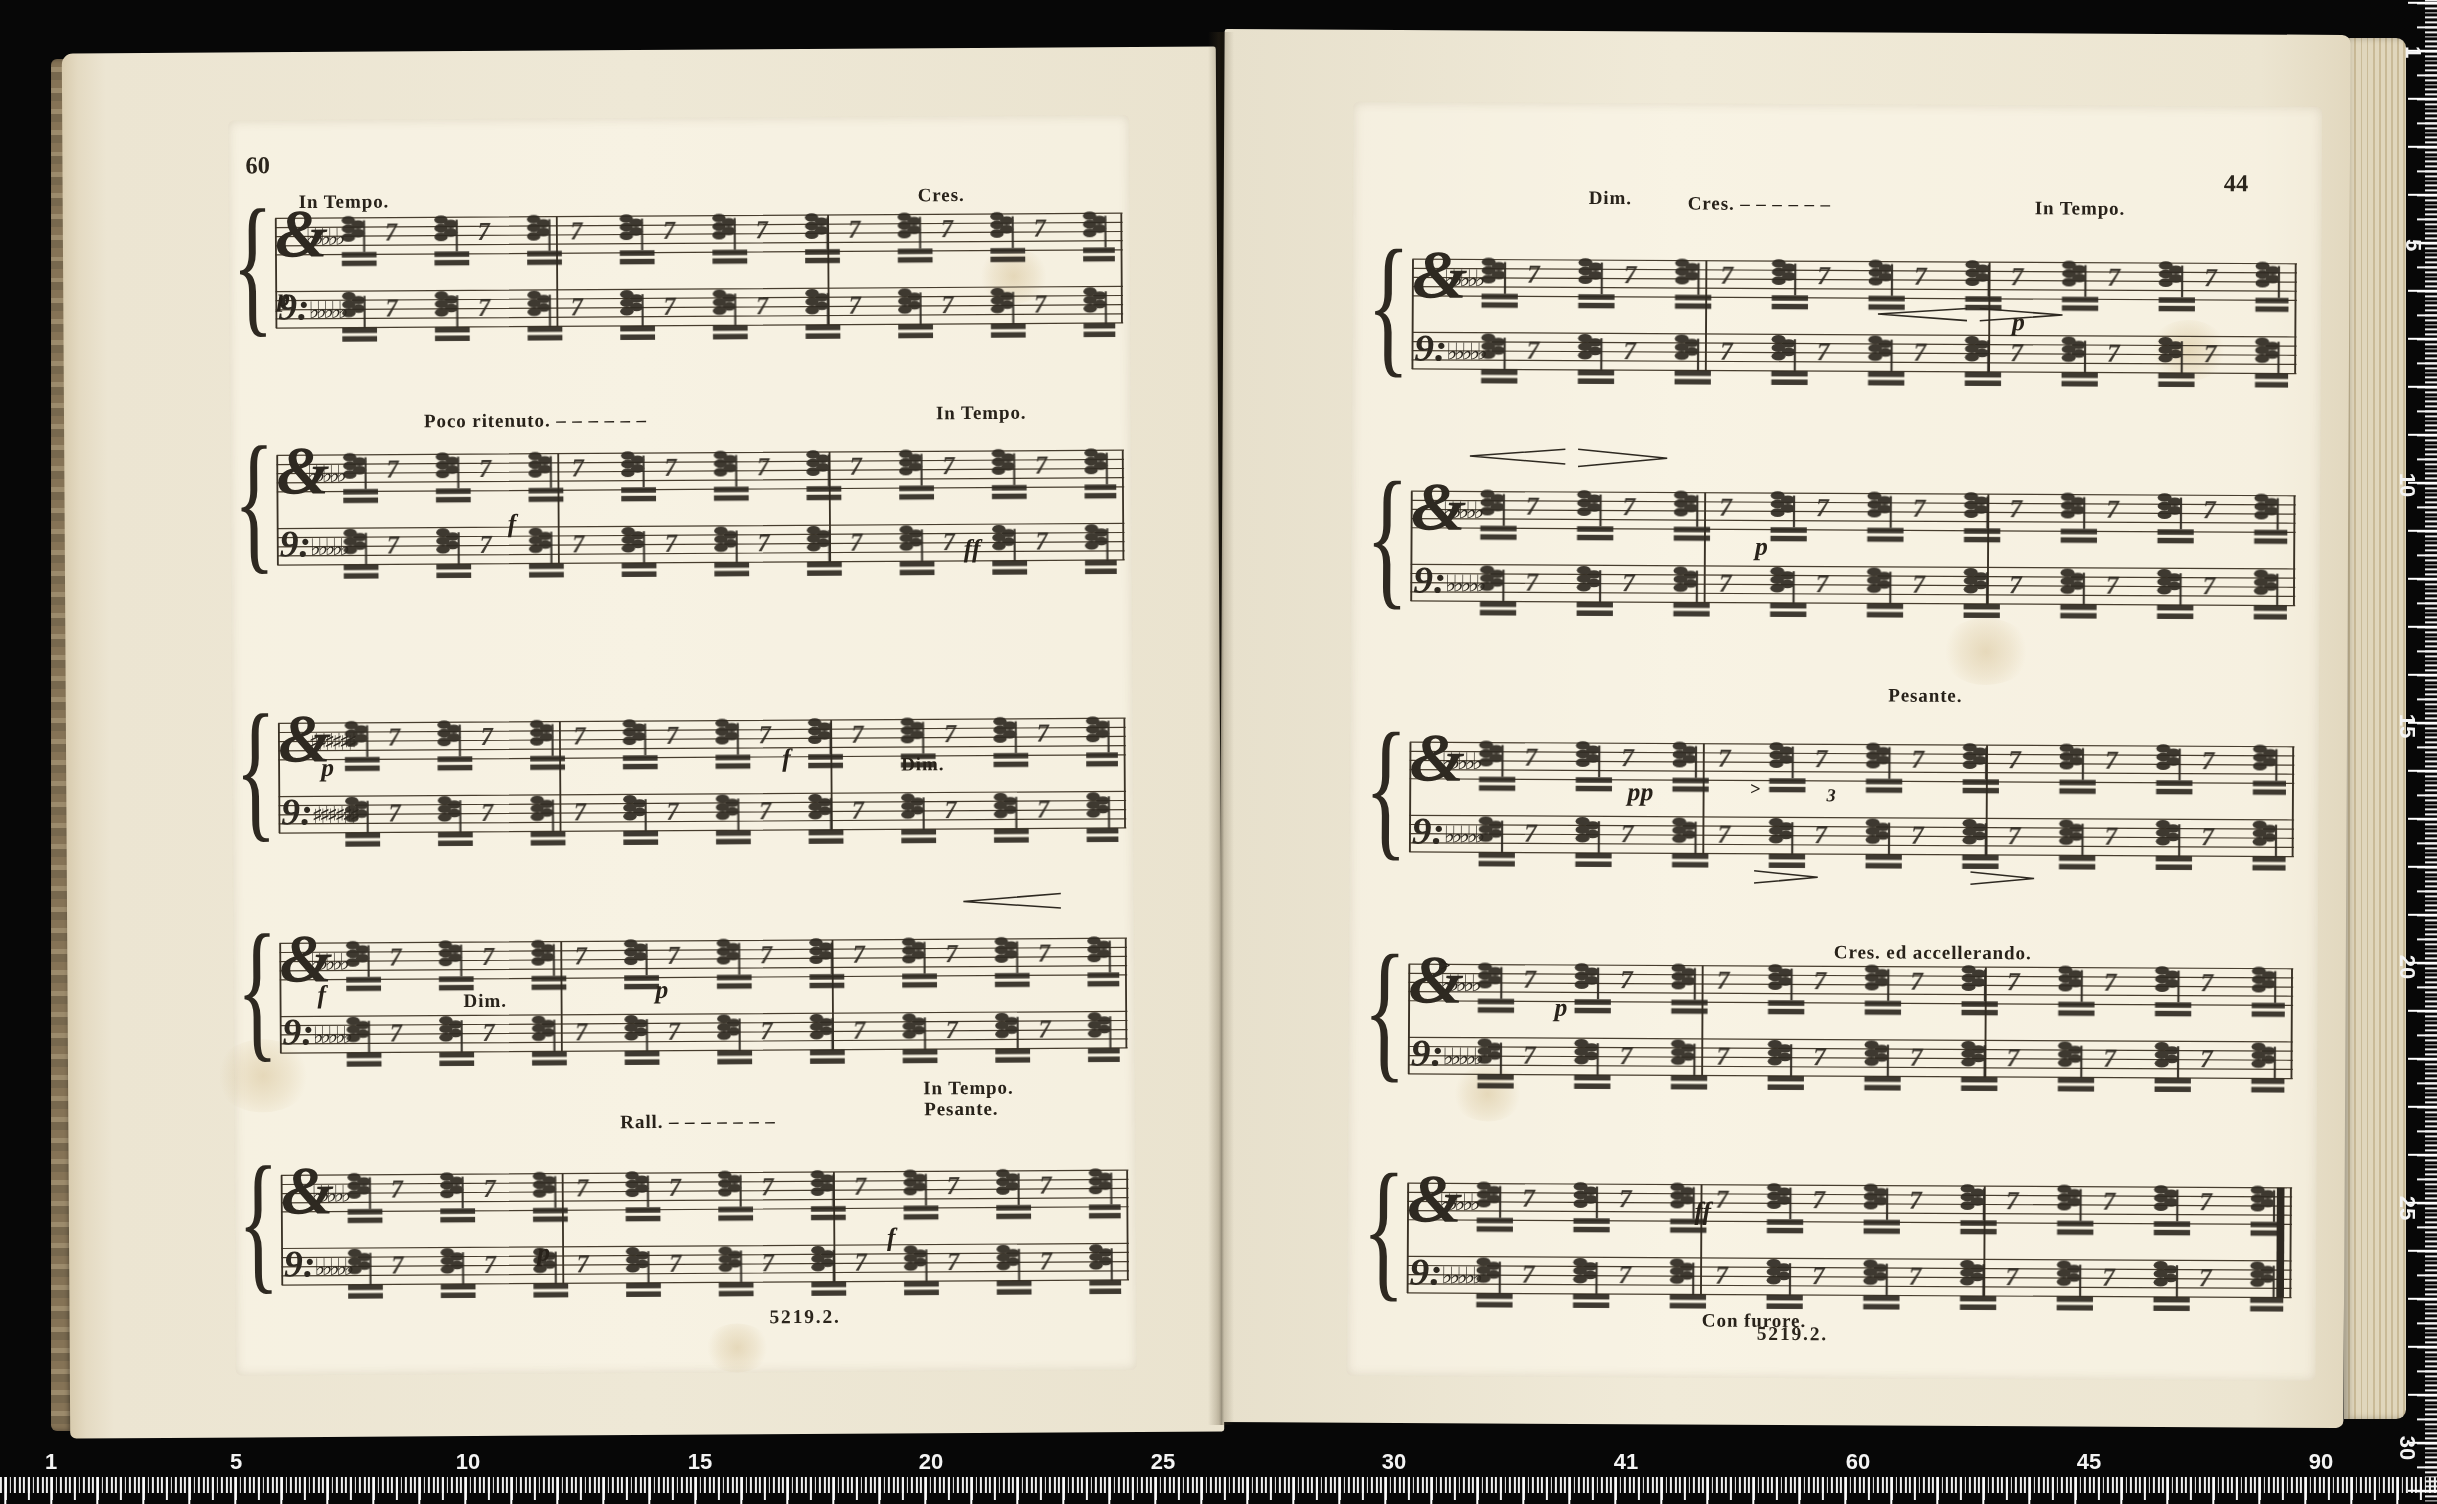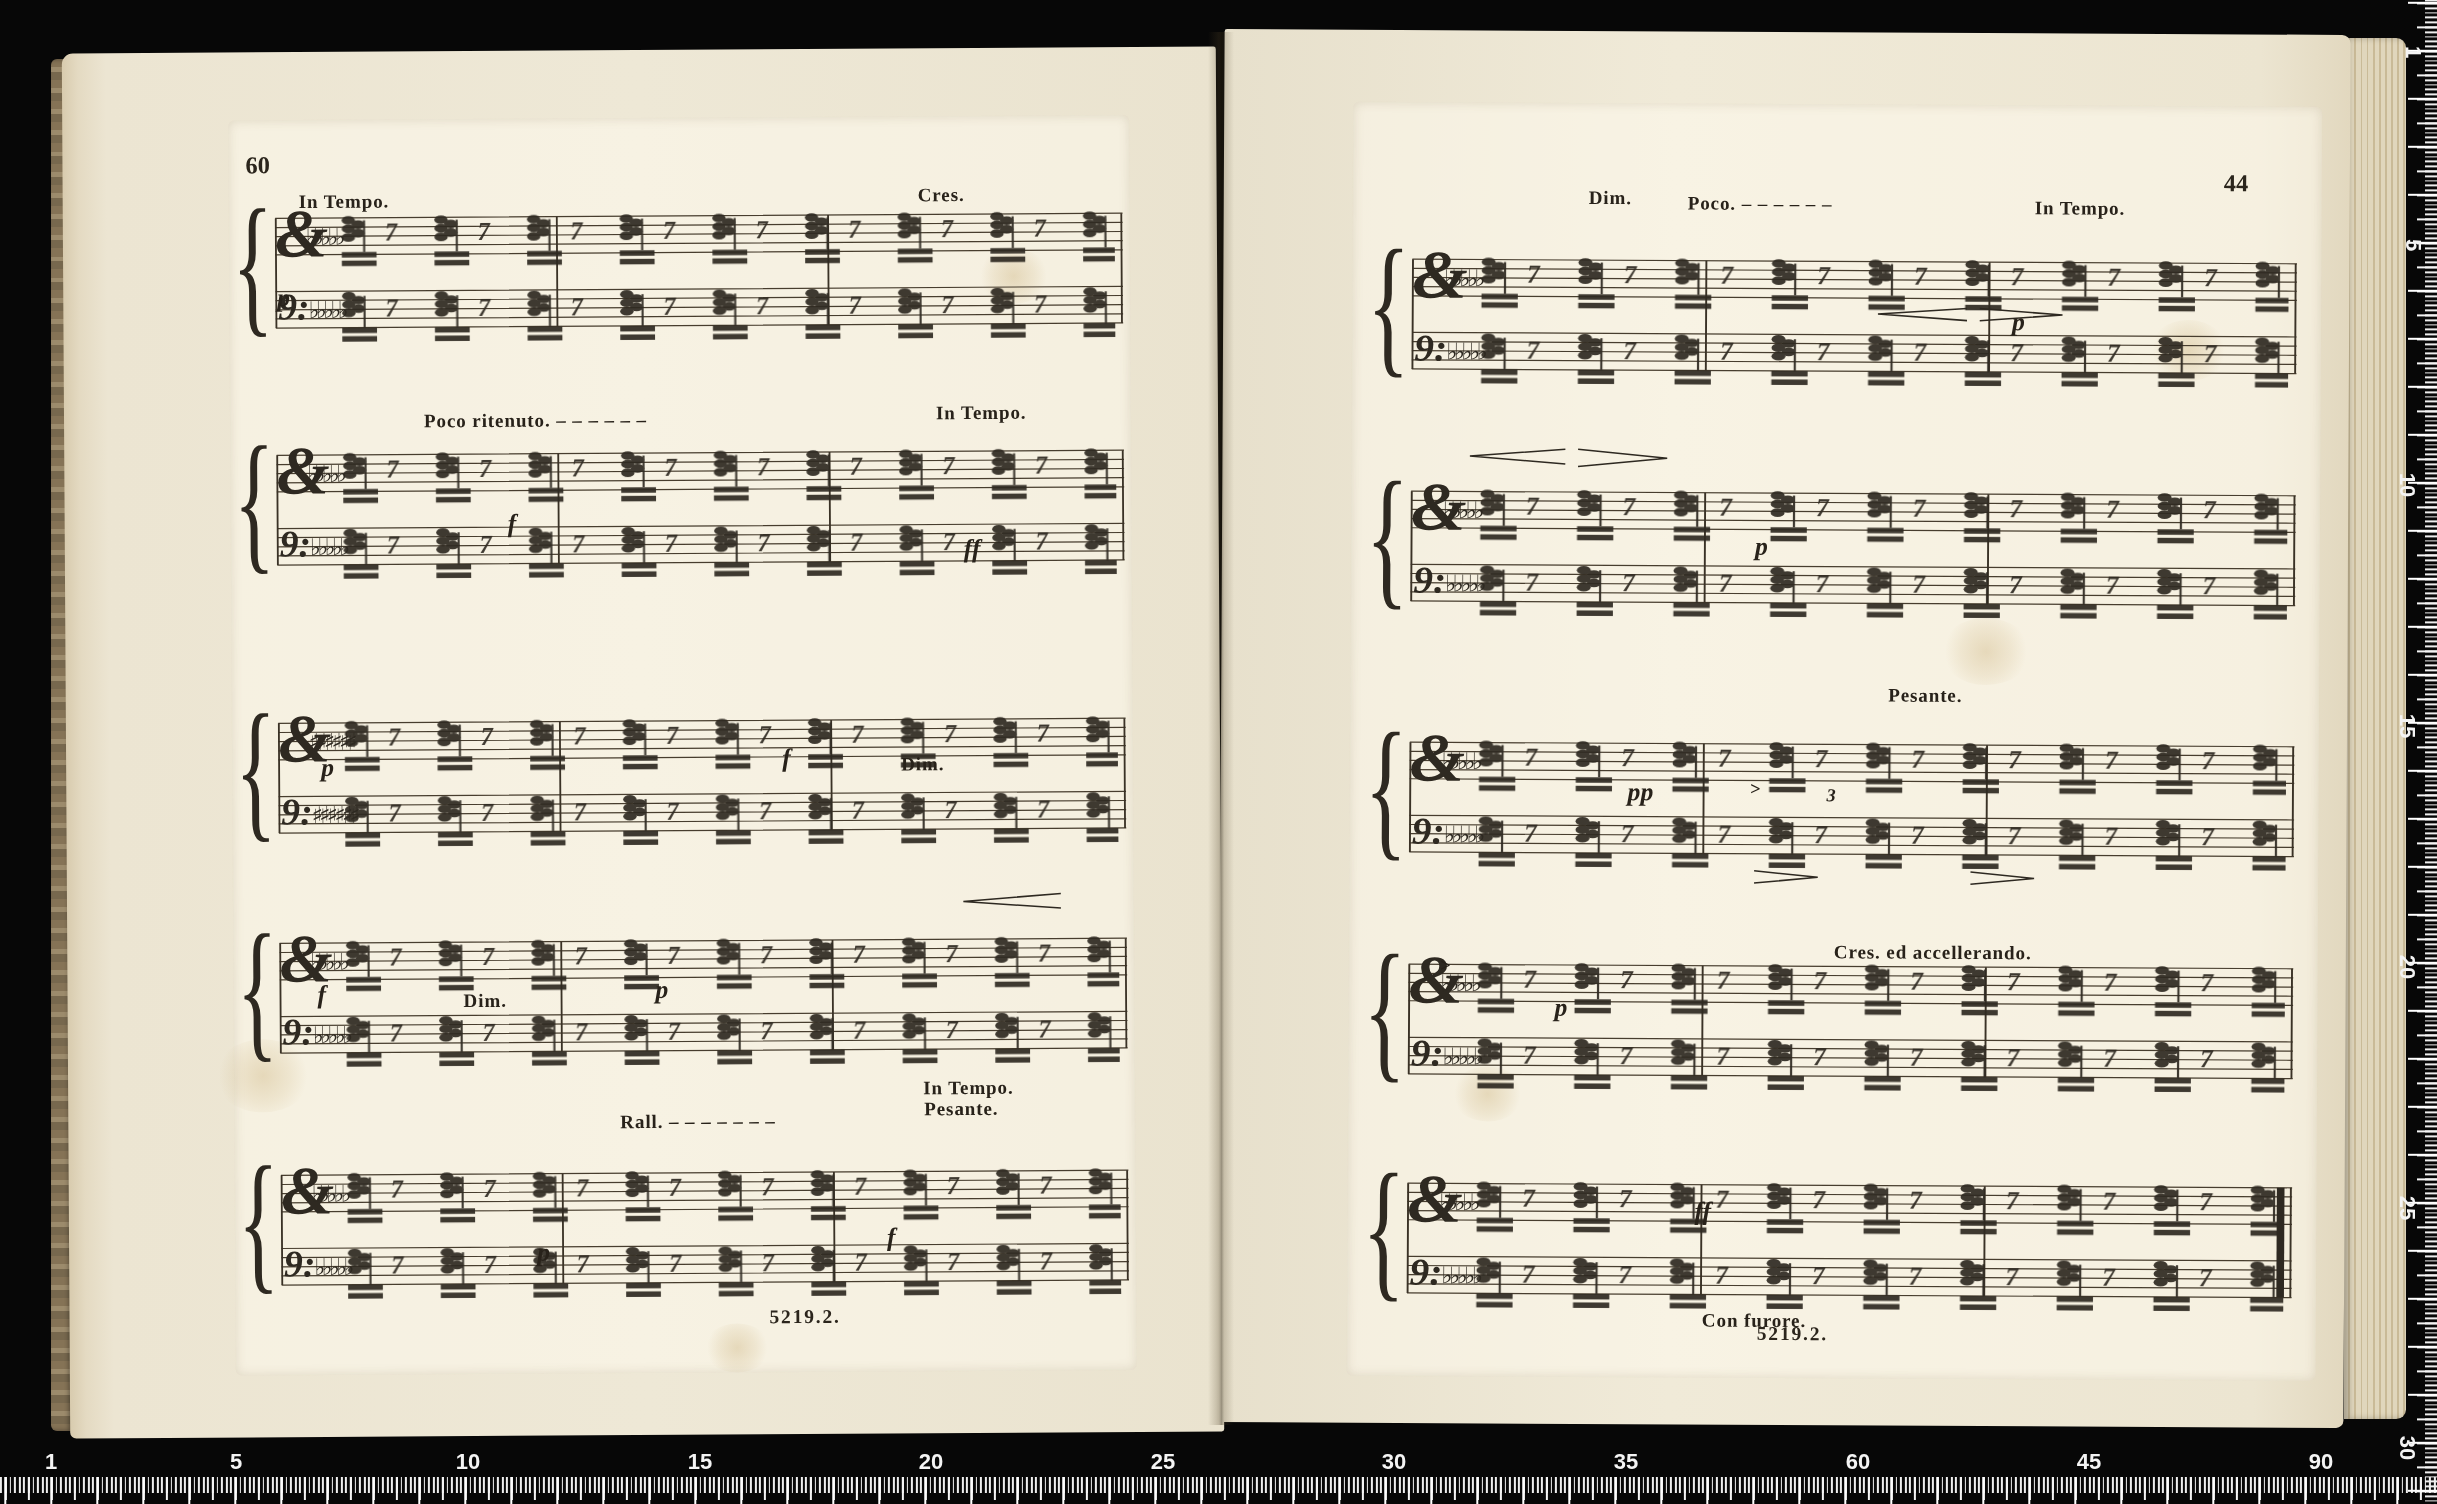--- a/index.html
+++ b/index.html
@@ -203,21 +203,21 @@
       <svg viewBox="0 0 1455 300" width="926" height="183" preserveAspectRatio="none" style="top:18.3px">
         <use href="#grand"></use>
         <text class="brace" x="2" y="252" transform="translate(-14,0) scale(0.55,1)">{</text>
         <text class="clef-g" x="58" y="155">&amp;</text>
         <text class="keysig" x="108" y="136">♭♭♭♭♭</text>
         <text class="clef-f" x="62" y="258">9:</text>
         <text class="keysig" x="112" y="256">♭♭♭♭♭</text>
         <path class="hairpin" d="M790,178 L930,168 M790,178 L930,188 M950,168 L1080,178 L950,188"></path>
       </svg>
       <div class="mk mk-tempo" style="left:213px;top:1.2px">Dim.</div>
-      <div class="mk mk-tempo" style="left:312px;top:6.1px">Poco. – – – – – –</div>
+      <div class="mk mk-tempo" style="left:312px;top:6.1px">Cres. – – – – – –</div>
       <div class="mk mk-tempo" style="left:659px;top:8.5px">In Tempo.</div>
       <div class="mk mk-dyn" style="left:637px;top:119px">p</div>
     </div>
 
     <div class="system" style="left:152px;top:381px;width:926px;height:207px">
       <svg viewBox="0 0 1455 300" width="926" height="183" preserveAspectRatio="none" style="top:24.4px">
         <use href="#grand"></use>
         <text class="brace" x="2" y="252" transform="translate(-14,0) scale(0.55,1)">{</text>
         <text class="clef-g" x="58" y="155">&amp;</text>
         <text class="keysig" x="108" y="136">♭♭♭♭♭</text>
@@ -279,21 +279,21 @@
 
   <div class="ruler-bottom">
     <div class="nums">
       <span class="num" style="left:51px">1</span>
       <span class="num" style="left:236px">5</span>
       <span class="num" style="left:468px">10</span>
       <span class="num" style="left:700px">15</span>
       <span class="num" style="left:931px">20</span>
       <span class="num" style="left:1163px">25</span>
       <span class="num" style="left:1394px">30</span>
-      <span class="num" style="left:1626px">35</span>
+      <span class="num" style="left:1626px">41</span>
       <span class="num" style="left:1858px">60</span>
       <span class="num" style="left:2089px">45</span>
       <span class="num" style="left:2321px">90</span>
     </div>
     <div class="tickrow tb-mm"></div>
     <div class="tickrow tb-half"></div>
     <div class="tickrow tb-cm"></div>
   </div>
 
   <div class="ruler-right">

